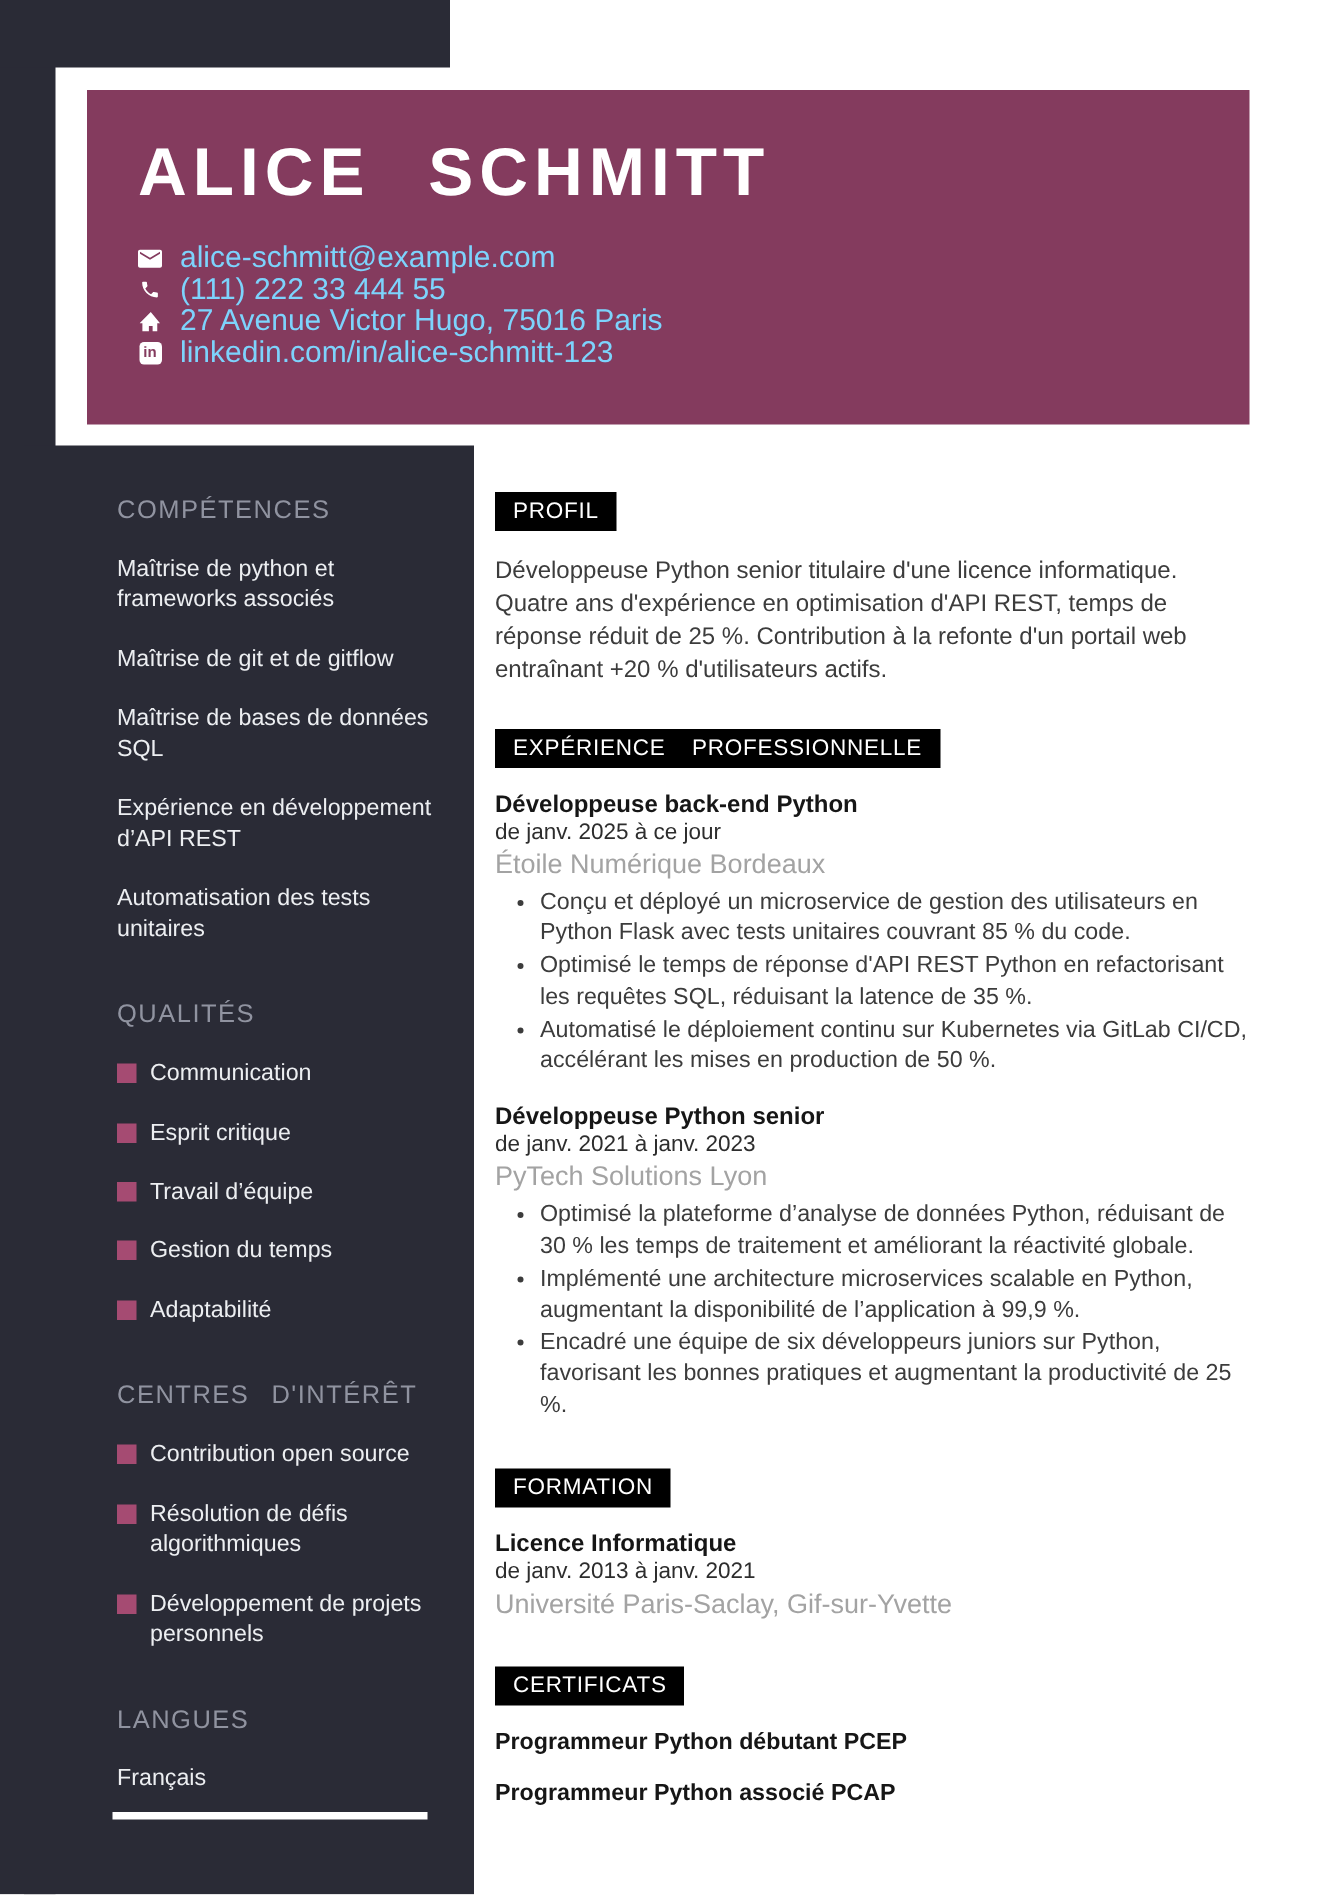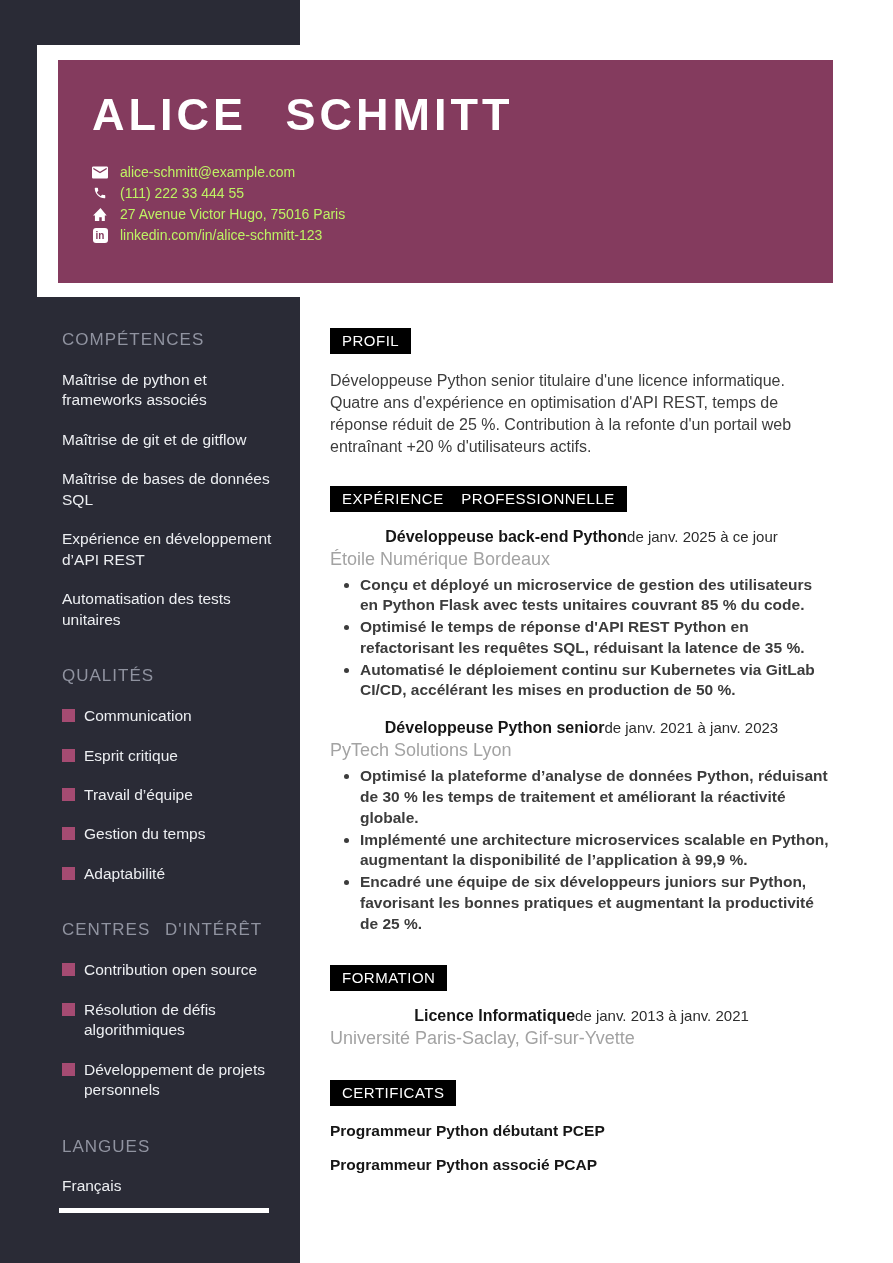--- a/index.html
+++ b/index.html
@@ -8,52 +8,52 @@
   .page { position:relative; width:893px; height:1263px; background:#ffffff; overflow:hidden; }
 
   
   .left-strip { position:absolute; left:0; top:0; width:37px; height:100%; background:#2a2b36; }
   .top-band   { position:absolute; left:0; top:0; width:300px; height:45px; background:#2a2b36; }
 
   
   .banner { position:absolute; left:58px; top:60px; width:775px; height:223px; background:#843b5e; color:#fff; padding:30px 30px 0 34px; }
   .name { font-size:45px; font-weight:700; letter-spacing:4px; word-spacing:22px; line-height:1.1; color:#ffffff; }
   .contact { list-style:none; margin-top:22px; }
-  .contact li { display:flex; align-items:center; height:21px; font-size:14px; color:#bef264; }
+  .contact li { display:flex; align-items:center; height:21px; font-size:20px; color:#7dd3fc; }
   .cicon { width:16px; height:16px; margin-right:12px; display:flex; align-items:center; justify-content:center; flex:0 0 16px; }
   .cicon svg { display:block; }
   .li-badge { width:15px; height:15px; background:#ffffff; border-radius:3px; color:#843b5e; font-size:10px; font-weight:700; display:flex; align-items:center; justify-content:center; }
   .li-badge::before { content:'in'; }
 
   
-  .sidebar { position:absolute; left:0; top:297px; width:300px; height:966px; background:#2a2b36; padding:33px 15px 0 62px; }
+  .sidebar { position:absolute; left:16px; top:297px; width:300px; height:966px; background:#2a2b36; padding:33px 15px 0 62px; }
   .side-sec + .side-sec { margin-top:36px; }
   .side-h { font-size:17px; font-weight:400; color:#9093a0; letter-spacing:1px; word-spacing:9px; margin-bottom:20px; }
   .skill-list, .sq-list { list-style:none; }
   .skill-list li { color:#eceef1; font-size:15.5px; line-height:1.32; margin-bottom:19px; }
   .sq-list li { display:flex; align-items:flex-start; color:#eceef1; font-size:15.5px; line-height:1.32; margin-bottom:19px; }
   .sq { flex:0 0 13px; width:13px; height:13px; background:#a54b72; margin:3px 9px 0 0; }
   .lang-name { color:#eceef1; font-size:15.5px; margin-bottom:13px; }
   .lang-bar { width:210px; height:5px; background:rgba(255,255,255,0.25); margin-left:-3px; }
   .lang-fill { height:100%; background:#ffffff; }
 
   
   .main { position:absolute; left:330px; top:297px; width:503px; padding-top:31px; color:#3a3a3a; }
   .chip { display:inline-block; background:#000000; color:#ffffff; font-size:15px; letter-spacing:0.5px; word-spacing:13px; padding:4px 12px 5px 12px; }
   .profil-text { margin-top:16px; font-size:16px; line-height:1.37; color:#3c3c3c; }
   .sec { margin-top:28px; }
   .sec-tight { margin-top:31px; }
   .job { margin-top:16px; }
   .job + .job { margin-top:18px; }
-  .job-head, .deg-head { display:flex; justify-content:center; align-items:baseline; }
+  .job-head, .deg-head { display:flex; justify-content:flex-end; align-items:baseline;flex-direction:column; }
   .job-title, .deg-title { font-size:16px; font-weight:700; color:#161616; }
   .job-dates, .deg-dates { font-size:15px; color:#2d2d2d; }
   .company, .school { margin-top:3px; font-size:18px; color:#a3a3a3; }
   .jbullets { margin:5px 0 0 0; padding-left:30px; }
-  .jbullets li { font-size:15.5px; line-height:1.34; color:#3c3c3c; margin-bottom:1px;font-weight:bold; }
+  .jbullets li { font-size:15.5px; line-height:1.34; color:#3c3c3c; margin-bottom:1px; }
   .cert-item { margin-top:16px; font-size:15.5px; font-weight:700; color:#161616; }
 </style>
 </head>
 <body>
 
 <div class="page">
 
   <div class="left-strip"></div>
   <div class="top-band"></div>
 

